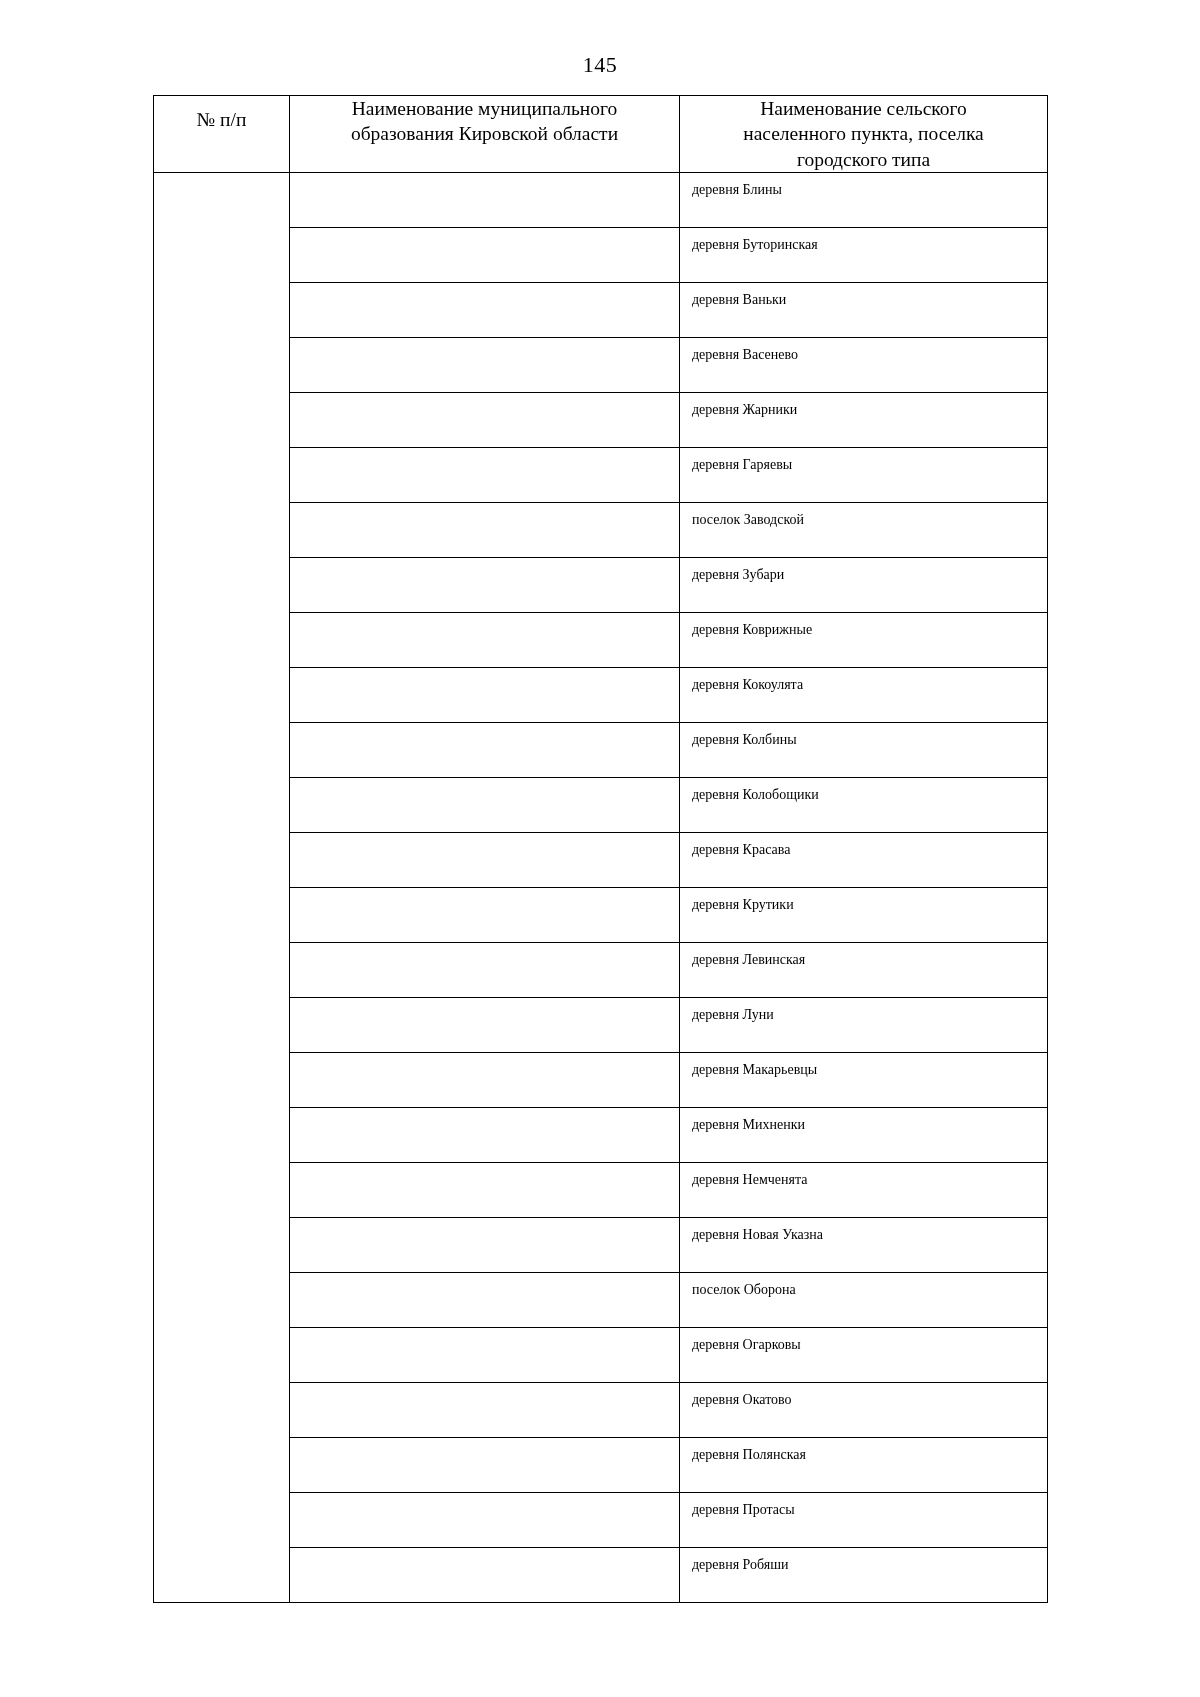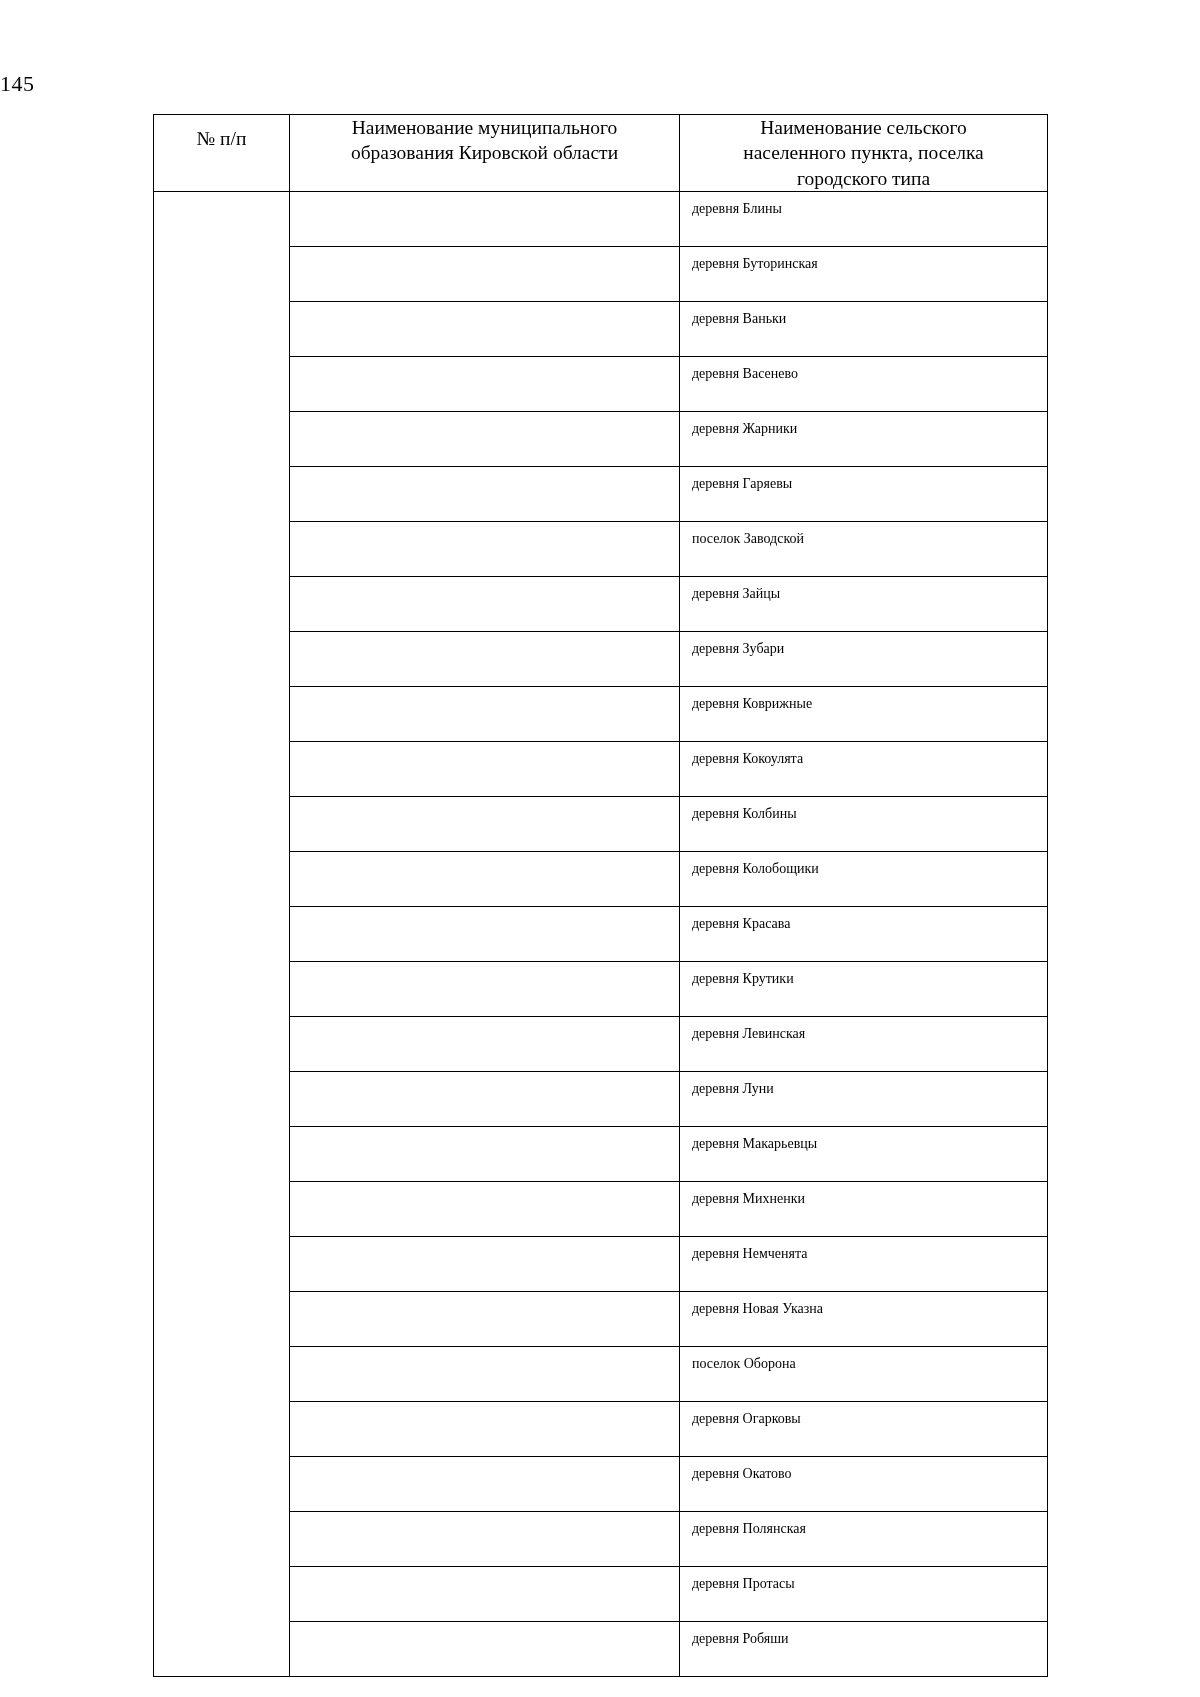--- a/index.html
+++ b/index.html
@@ -15,23 +15,23 @@
     position: relative;
   }
   .page {
     width: 1200px;
     height: 1697px;
     box-sizing: border-box;
     padding: 0;
     position: relative;
   }
   .page-number {
-    text-align: left;
+    text-align: center;
     font-size: 22px;
-    padding-top: 71px;
+    padding-top: 52px;
     letter-spacing: 0.5px;
   }
   .table-wrap {
     margin: 17px auto 0 auto;
     width: 894px;
   }
   table.reg {
     border-collapse: collapse;
     width: 894px;
     table-layout: fixed;
@@ -139,25 +139,20 @@
             <td class="name">деревня Гаряевы</td>
           </tr>
           <tr>
             <td class="blank"></td>
             <td></td>
             <td class="name">поселок Заводской</td>
           </tr>
           <tr>
             <td class="blank"></td>
             <td></td>
-            <td class="name">деревня Зайцы</td>
-          </tr>
-          <tr>
-            <td class="blank"></td>
-            <td></td>
             <td class="name">деревня Зубари</td>
           </tr>
           <tr>
             <td class="blank"></td>
             <td></td>
             <td class="name">деревня Коврижные</td>
           </tr>
           <tr>
             <td class="blank"></td>
             <td></td>

